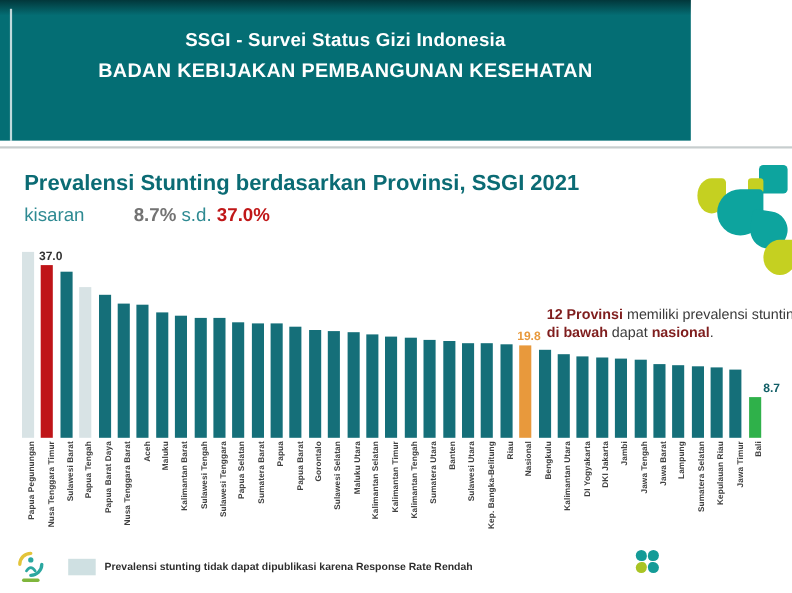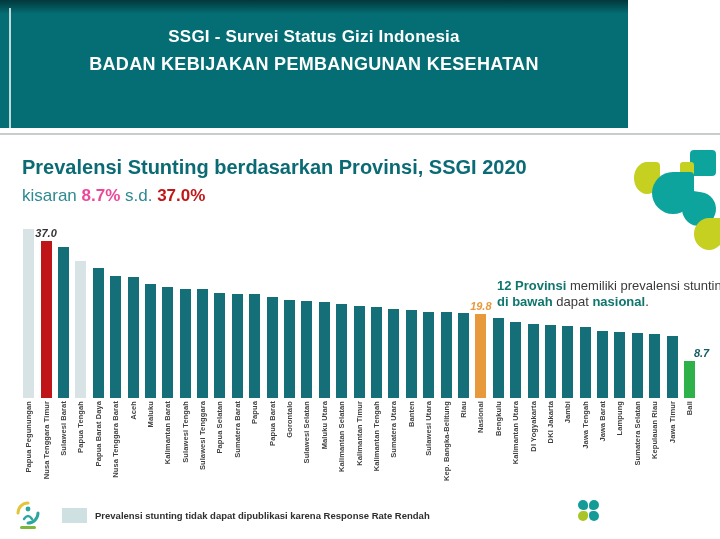--- a/index.html
+++ b/index.html
@@ -17,46 +17,46 @@
 
   
   .separator { width:720px; height:12px; background:#fff; position:relative; }
   .separator::after { content:""; position:absolute; top:5px; left:0; width:100%; height:2px; background:#c7cdce; }
 
   
   .content { position:relative; width:720px; height:399px; background:#fff; }
 
   .page-title { position:absolute; left:22px; top:16px; font-size:20px; font-weight:bold; color:#0b6b74; }
   .page-subtitle { position:absolute; left:22px; top:46px; font-size:17px; color:#2e8a92; }
-  .page-subtitle .b-teal { font-weight:bold; color:#ec4899; }
+  .page-subtitle .b-teal { font-weight:bold; color:#737373;margin-left:40px; }
   .page-subtitle .b-red  { font-weight:bold; color:#c01718; }
 
   
   .deco { position:absolute; top:0; right:0; width:96px; height:112px; overflow:hidden; }
   .deco div { position:absolute; }
   .leaf-1 { left:10px; top:22px; width:26px; height:32px; background:#c5d021; border-radius:50% 4px 50% 50%; }
   .leaf-2 { left:66px; top:10px; width:26px; height:26px; background:#0da49e; border-radius:4px; }
   .leaf-3 { left:56px; top:22px; width:14px; height:14px; background:#c5d021; border-radius:3px; }
   .leaf-4 { left:28px; top:32px; width:42px; height:42px; background:#0da49e; border-radius:50% 4px 50% 50%; }
   .leaf-5 { left:58px; top:52px; width:34px; height:34px; background:#0da49e; border-radius:4px 50% 50% 50%; transform:rotate(8deg); }
   .leaf-6 { left:70px; top:78px; width:30px; height:32px; background:#c5d021; border-radius:50% 4px 50% 50%; }
 
   
   .chart { position:absolute; left:20px; top:86px; width:678px; }
   .cols { display:flex; width:100%; }
   .col { flex:1; display:flex; flex-direction:column; align-items:center; }
-  .cell { position:relative; height:172px; width:100%; display:flex; align-items:flex-end; justify-content:center;font-style:italic; }
+  .cell { position:relative; height:172px; width:100%; display:flex; align-items:flex-end; justify-content:flex-start; }
   .bar { width:11px; }
   .vlabel { position:absolute; left:50%; transform:translateX(-50%); font-size:11px; font-weight:bold; white-space:nowrap; }
   .xlab { height:104px; width:100%; display:flex; justify-content:center; align-items:flex-start; padding-top:3px; }
   .xlab span { writing-mode:vertical-rl; transform:rotate(180deg); font-size:7.5px; font-weight:bold;
     color:#3f3f3f; white-space:nowrap; letter-spacing:.1px; }
 
   .annotation { position:absolute; left:477px; top:52px; width:238px; font-size:13px; line-height:16px; color:#3a3a3a; }
-  .annotation b { color:#0f766e; }
+  .annotation b { color:#7f1d1d; }
 
   
   .footer-logo { position:absolute; left:12px; top:357px; width:32px; height:34px; }
   .legend-swatch { position:absolute; left:62px; top:368px; width:25px; height:15px; background:#cfe0e2; }
   .legend-note { position:absolute; left:95px; top:370px; font-size:9.5px; font-weight:bold; color:#2f2f2f; }
 
   .kemenkes { position:absolute; left:578px; top:360px; display:flex; align-items:center; }
   .kk-icon { position:relative; width:23px; height:23px; margin-right:7px; }
   .kk-icon div { position:absolute; width:10px; height:10px; }
   .kk-p1 { left:0;  top:0;  background:#149b97; border-radius:50% 50% 4px 50%; }
@@ -80,21 +80,21 @@
 
   <div class="deco">
     <div class="leaf-1"></div>
     <div class="leaf-2"></div>
     <div class="leaf-3"></div>
     <div class="leaf-4"></div>
     <div class="leaf-5"></div>
     <div class="leaf-6"></div>
   </div>
 
-  <div class="page-title">Prevalensi Stunting berdasarkan Provinsi, SSGI 2020</div>
+  <div class="page-title">Prevalensi Stunting berdasarkan Provinsi, SSGI 2021</div>
 
   <div class="page-subtitle">
     <span>kisaran </span><span class="b-teal">8.7%</span><span> s.d. </span><span class="b-red">37.0%</span>
   </div>
 
   <div class="chart">
     <div class="cols">
         <div class="col">
           <div class="cell">
             <div class="bar" style="height: 169px; background: rgb(216, 227, 229);"></div>

